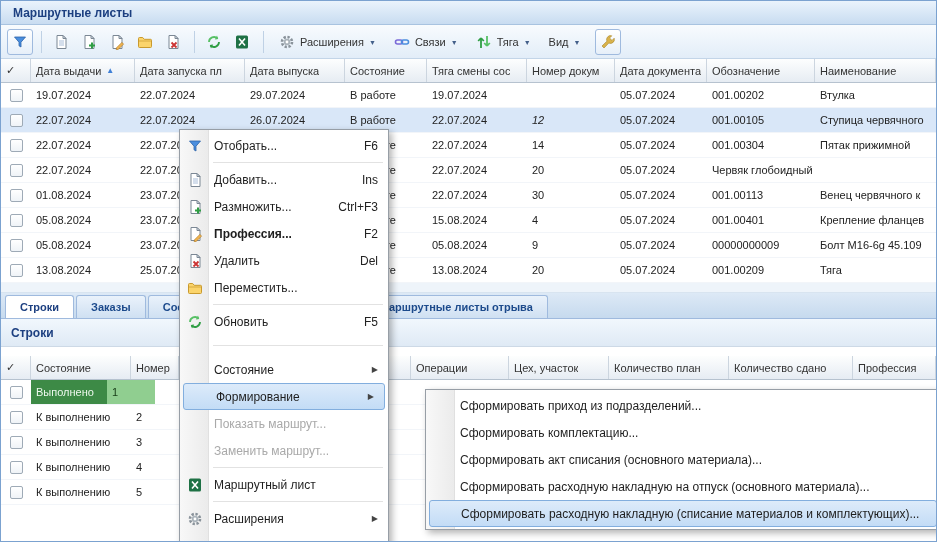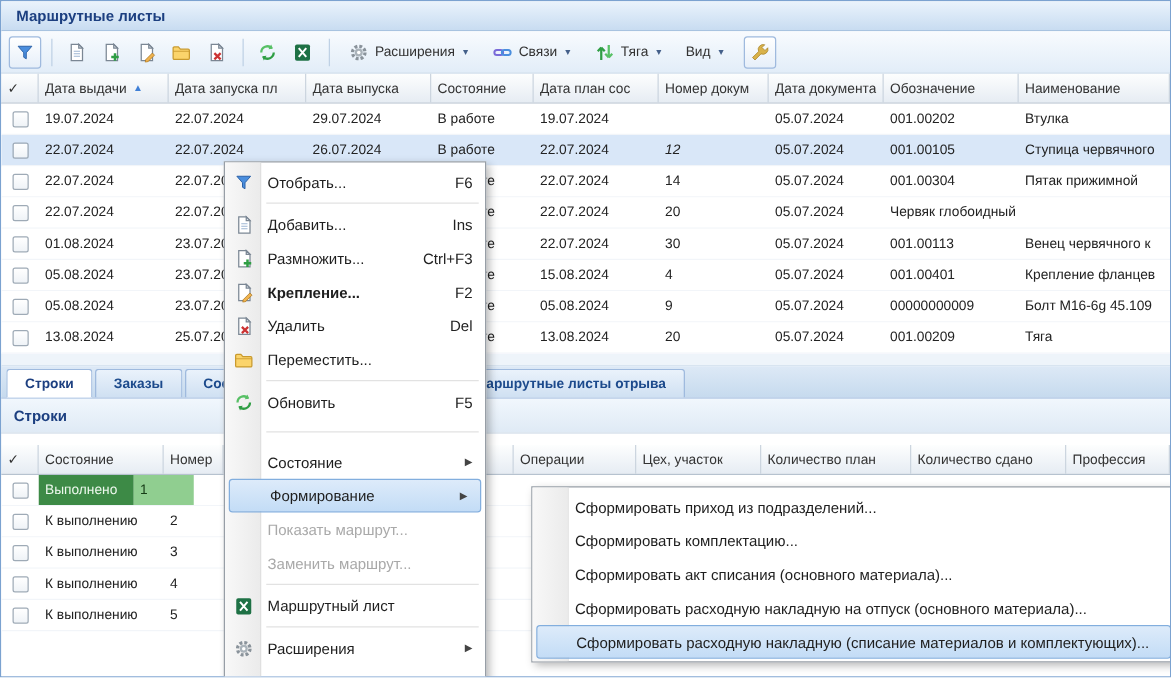--- a/index.html
+++ b/index.html
@@ -199,21 +199,21 @@
       <div class="th" style="width: 110px;">
         <span class="th-label">Дата запуска пл</span>
       </div>
       <div class="th" style="width: 100px;">
         <span class="th-label">Дата выпуска</span>
       </div>
       <div class="th" style="width: 82px;">
         <span class="th-label">Состояние</span>
       </div>
       <div class="th" style="width: 100px;">
-        <span class="th-label">Дата план сос</span>
+        <span class="th-label">Тяга смены сос</span>
       </div>
       <div class="th" style="width: 88px;">
         <span class="th-label">Номер докум</span>
       </div>
       <div class="th" style="width: 92px;">
         <span class="th-label">Дата документа</span>
       </div>
       <div class="th" style="width: 108px;">
         <span class="th-label">Обозначение</span>
       </div>
@@ -480,21 +480,21 @@
         <span class="mi-short">Ctrl+F3</span>
       </div>
       <div class="menu-item bold">
         <span class="mi-icon">
           <svg viewBox="0 0 16 16">
             <path d="M4 1.5h6l3 3V14.5H4z" fill="#fff" stroke="#7b8794"></path>
             <path d="M10 1.5v3h3z" fill="#e3ebf3" stroke="#7b8794"></path>
             <path d="M7.5 13.8l5.4-5.4 1.7 1.7-5.4 5.4-2 .3z" fill="#f0b34e" stroke="#a8741f" stroke-width="0.6"></path>
           </svg>
         </span>
-        <span class="mi-label">Крепление...</span>
+        <span class="mi-label">Профессия...</span>
         <span class="mi-short">F2</span>
       </div>
       <div class="menu-item">
         <span class="mi-icon">
           <svg viewBox="0 0 16 16">
             <path d="M4 1.5h6l3 3V14.5H4z" fill="#fff" stroke="#7b8794"></path>
             <path d="M10 1.5v3h3z" fill="#e3ebf3" stroke="#7b8794"></path>
             <path d="M6.5 8.5l5 5M11.5 8.5l-5 5" stroke="#cc3333" stroke-width="1.8"></path>
           </svg>
         </span>

